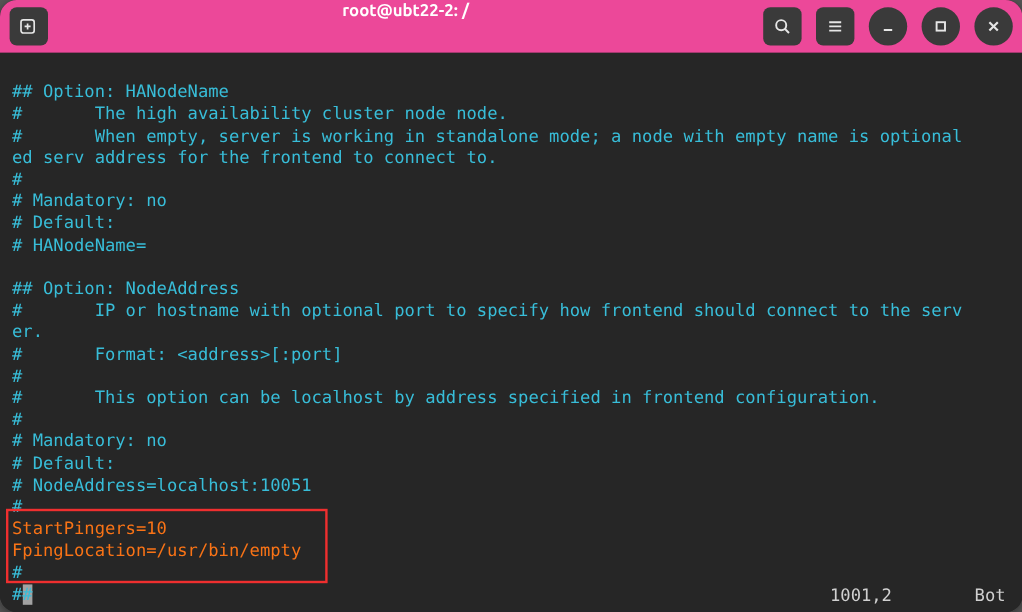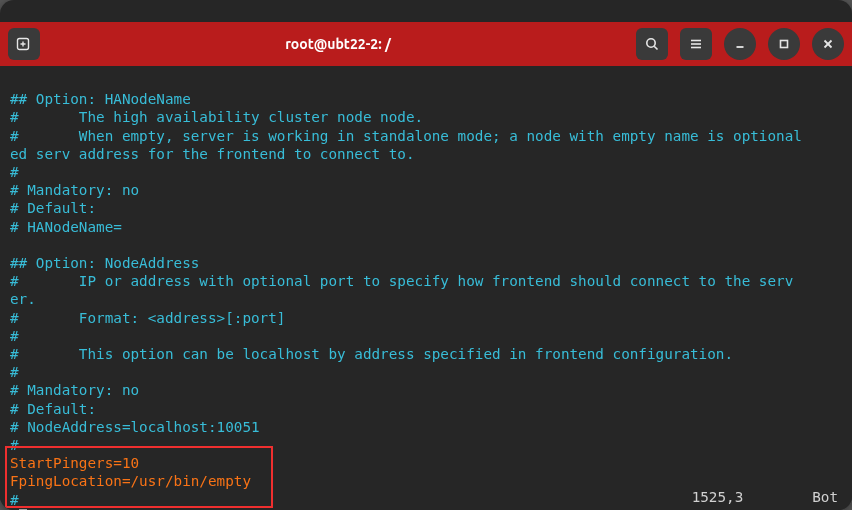--- a/index.html
+++ b/index.html
@@ -16,27 +16,25 @@
     height: 510px;
     background: #262626;
     border-radius: 14px;
     overflow: hidden;
     display: flex;
     flex-direction: column;
     box-shadow: 0 2px 8px rgba(0,0,0,0.4);
   }
   .titlebar {
     height: 44px;
-    background: #b91c1c;
+    background: #ec4899;
     display: flex;
-    align-items: center;
     padding: 0 8px;
     gap: 8px;
     flex-shrink: 0;
-    margin-top: 22px;
   }
   .tb-left { display: flex; gap: 12px; align-items: center; }
   .tb-center {
     flex: 1;
     text-align: center;
     color: #ffffff;
     font-weight: bold;
     font-family: 'Ubuntu', 'Cantarell', sans-serif;
     font-size: 14px;
   }
@@ -139,33 +137,33 @@
 <span class="cmt">## Option: HANodeName</span>
 <span class="cmt">#       The high availability cluster node node.</span>
 <span class="cmt">#       When empty, server is working in standalone mode; a node with empty name is optional</span>
 <span class="cmt">ed serv address for the frontend to connect to.</span>
 <span class="cmt">#</span>
 <span class="cmt"># Mandatory: no</span>
 <span class="cmt"># Default:</span>
 <span class="cmt"># HANodeName=</span>
 <span class="cmt"></span>
 <span class="cmt">## Option: NodeAddress</span>
-<span class="cmt">#       IP or address with optional port to specify how frontend should connect to the serv</span>
+<span class="cmt">#       IP or hostname with optional port to specify how frontend should connect to the serv</span>
 <span class="cmt">er.</span>
 <span class="cmt">#       Format: &lt;address&gt;[:port]</span>
 <span class="cmt">#</span>
 <span class="cmt">#       This option can be localhost by address specified in frontend configuration.</span>
 <span class="cmt">#</span>
 <span class="cmt"># Mandatory: no</span>
 <span class="cmt"># Default:</span>
 <span class="cmt"># NodeAddress=localhost:10051</span>
 <span class="cmt">#</span>
 <span class="plain-text">StartPingers=10</span>
 <span class="plain-text">FpingLocation=/usr/bin/empty</span>
 <span class="cmt">#</span>
 <span class="cmt">#</span><span class="cursor-block"><span class="cmt">#</span></span>
 
     <div class="highlight-box" style="top:380px;left:5px;width:268px;height:62px;"></div>
 
-    <div class="status"><span>1525,3</span>        <span>Bot</span></div>
+    <div class="status"><span>1001,2</span>        <span>Bot</span></div>
   </div>
 
 </div>
 
 </body></html>

